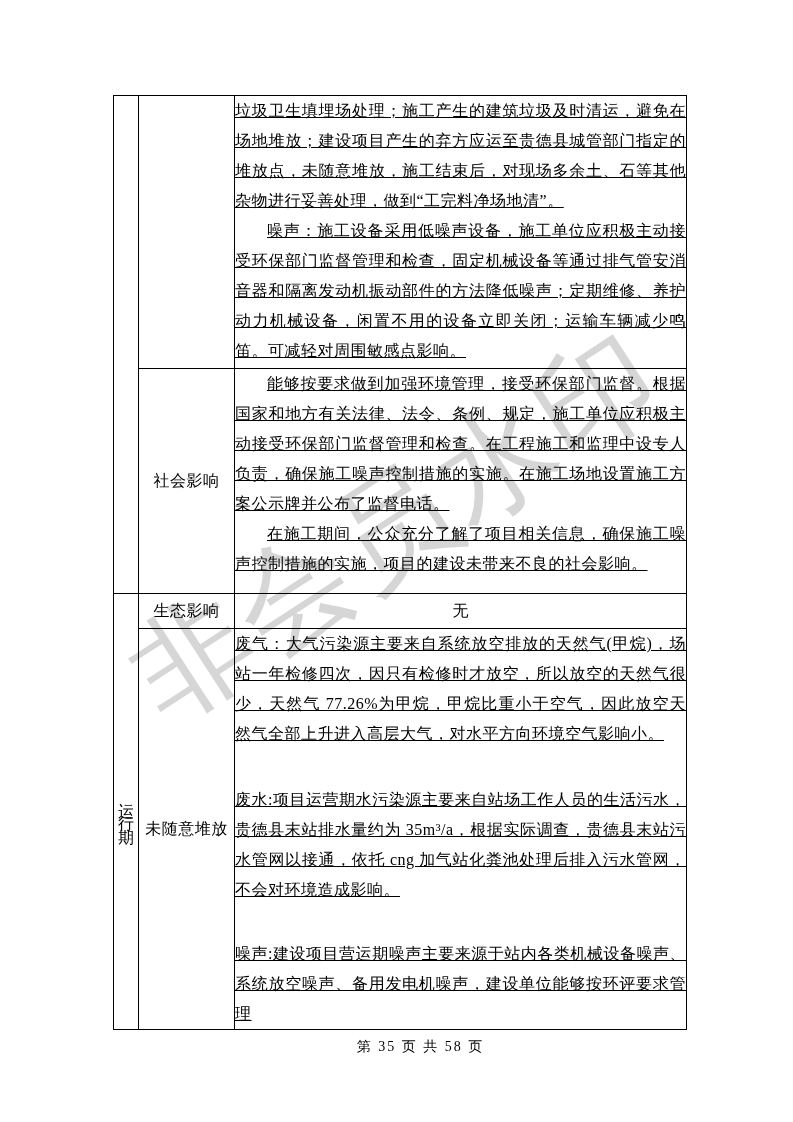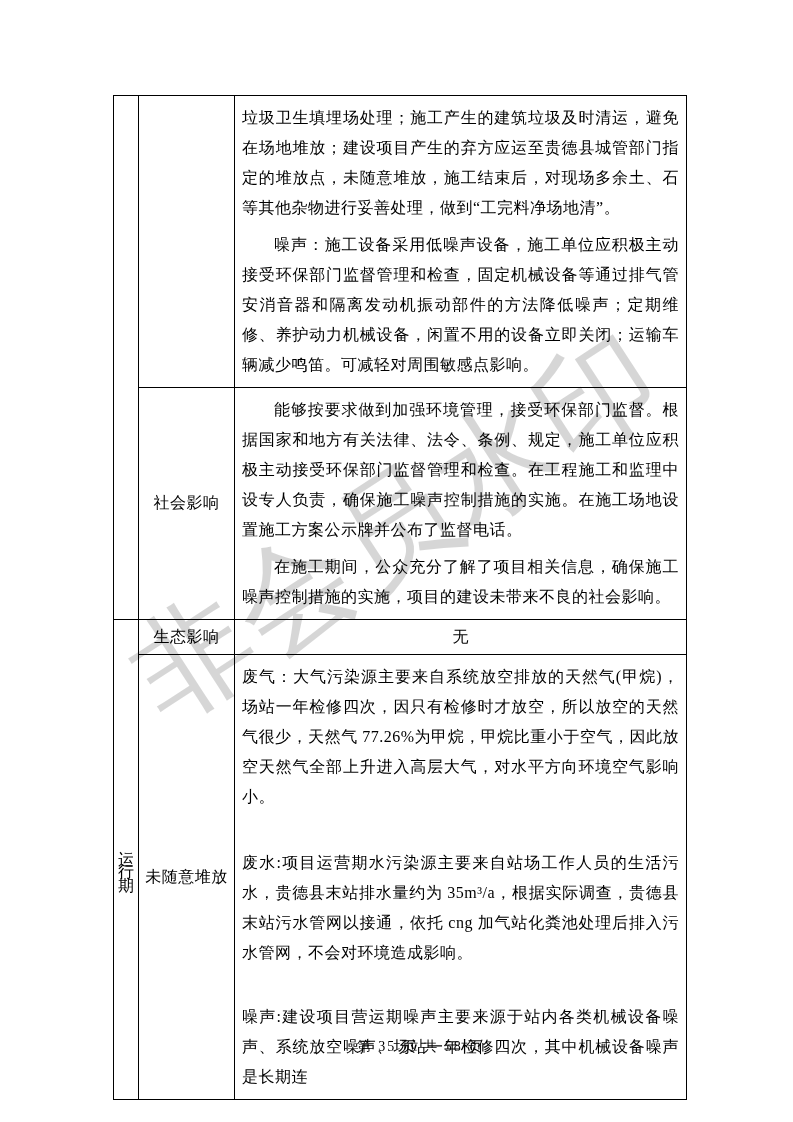--- a/index.html
+++ b/index.html
@@ -77,21 +77,21 @@
     line-height: 30px;
     letter-spacing: 0.5px;
     text-align: justify;
     text-justify: inter-character;
   }
   td.center-cell {
     text-align: center;
     vertical-align: middle;
     font-size: 16px;
   }
-  td.content-cell p { margin: 7px; }
+  td.content-cell p { margin: 0; text-decoration: underline; }
   p.indent { text-indent: 2em; }
   p.gap-a { margin-top: 36px !important; }
   p.gap-b { margin-top: 34px !important; }
 
   tr.r1 td { height: 272px; }
   tr.r2 td { height: 224px; }
   tr.r3 td { height: 34px; }
   tr.r4 td { height: 373px; }
 
   
@@ -141,21 +141,21 @@
         <span class="vert-label">运行期</span>
       </td>
       <td class="label-cell">生态影响</td>
       <td class="center-cell">无</td>
     </tr>
     <tr class="r4">
       <td class="label-cell">未随意堆放</td>
       <td class="content-cell">
         <p>废气：大气污染源主要来自系统放空排放的天然气(甲烷)，场站一年检修四次，因只有检修时才放空，所以放空的天然气很少，天然气 77.26%为甲烷，甲烷比重小于空气，因此放空天然气全部上升进入高层大气，对水平方向环境空气影响小。</p>
         <p class="gap-a">废水:项目运营期水污染源主要来自站场工作人员的生活污水，贵德县末站排水量约为 35m³/a，根据实际调查，贵德县末站污水管网以接通，依托 cng 加气站化粪池处理后排入污水管网，不会对环境造成影响。</p>
-        <p class="gap-b">噪声:建设项目营运期噪声主要来源于站内各类机械设备噪声、系统放空噪声、场站一年检修四次，其中机械设备噪声是长期连</p>
+        <p class="gap-b">噪声:建设项目营运期噪声主要来源于站内各类机械设备噪声、系统放空噪声、备用发电机噪声，建设单位能够按环评要求管理</p>
       </td>
     </tr>
   </tbody>
     </table>
 
   <div class="footer">第 35 页 共 58 页</div>
 
 </div>
 
 </body></html>

